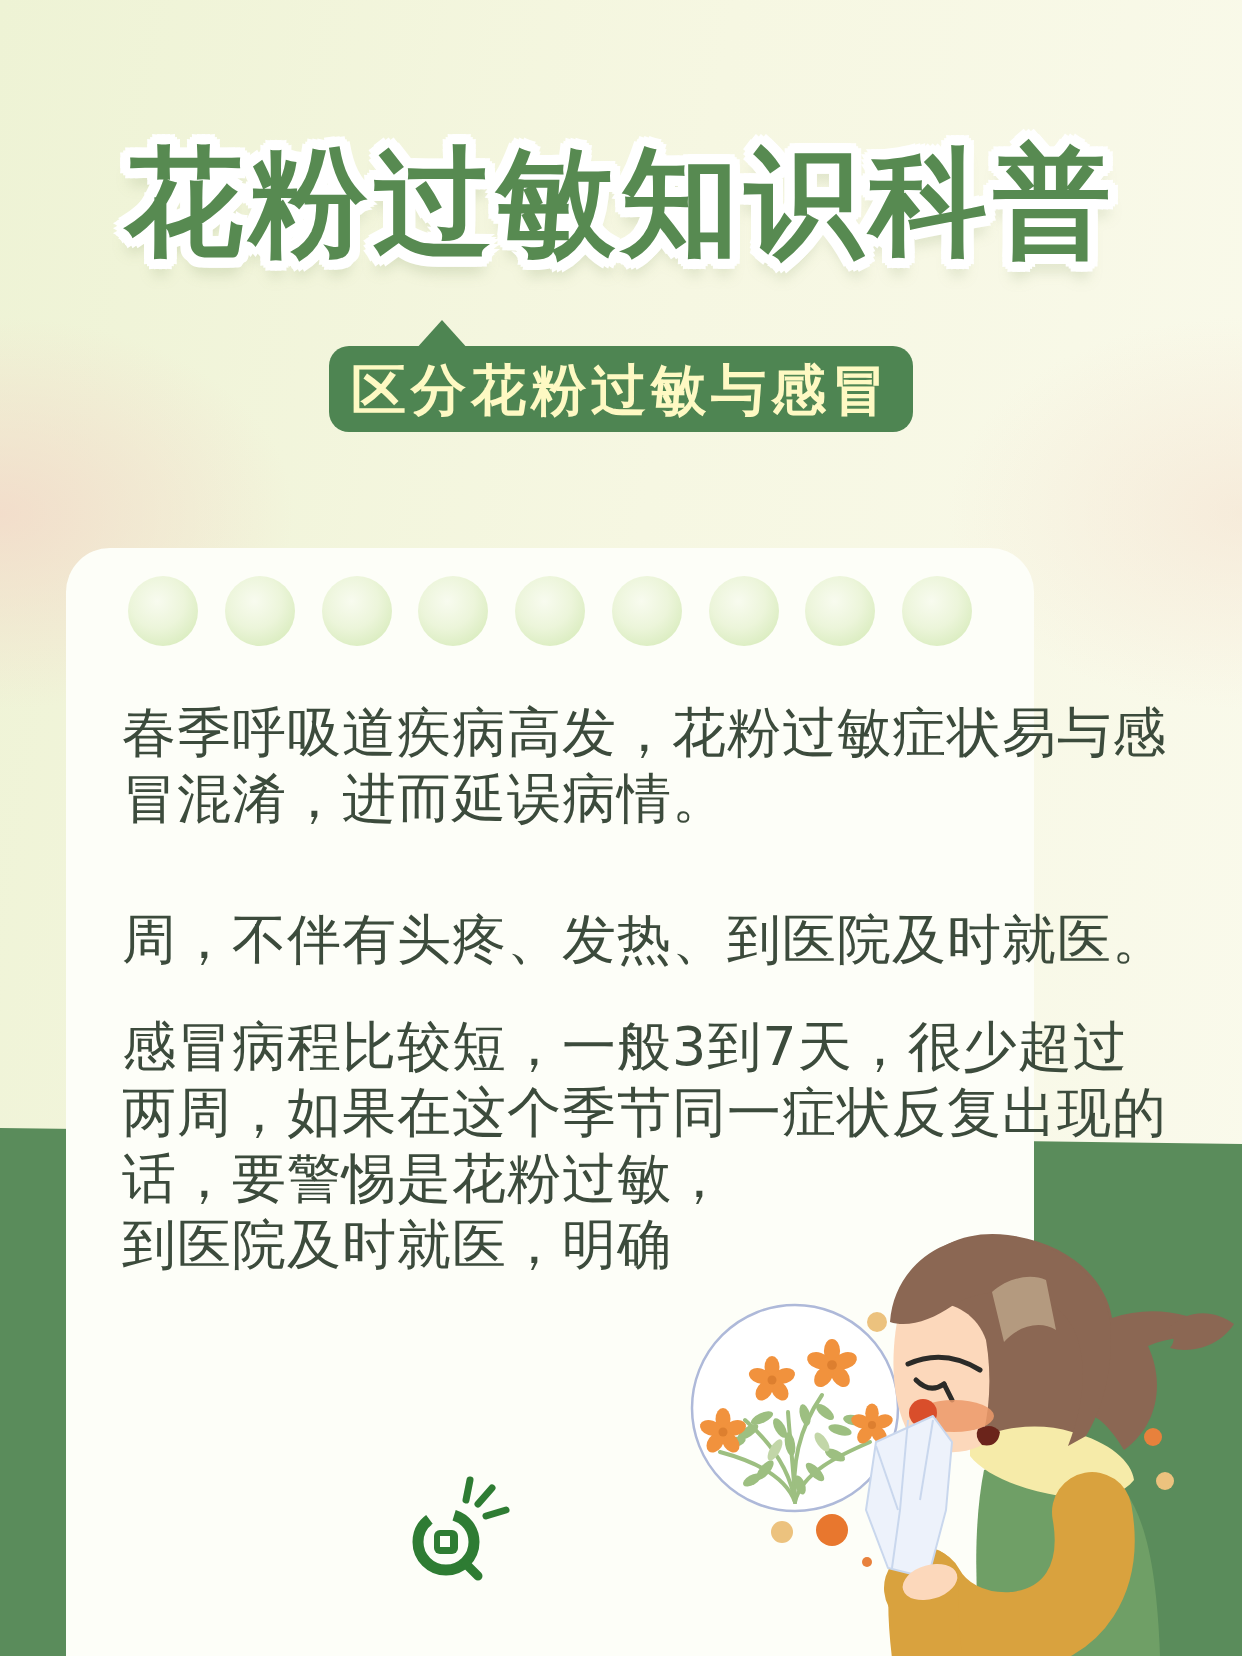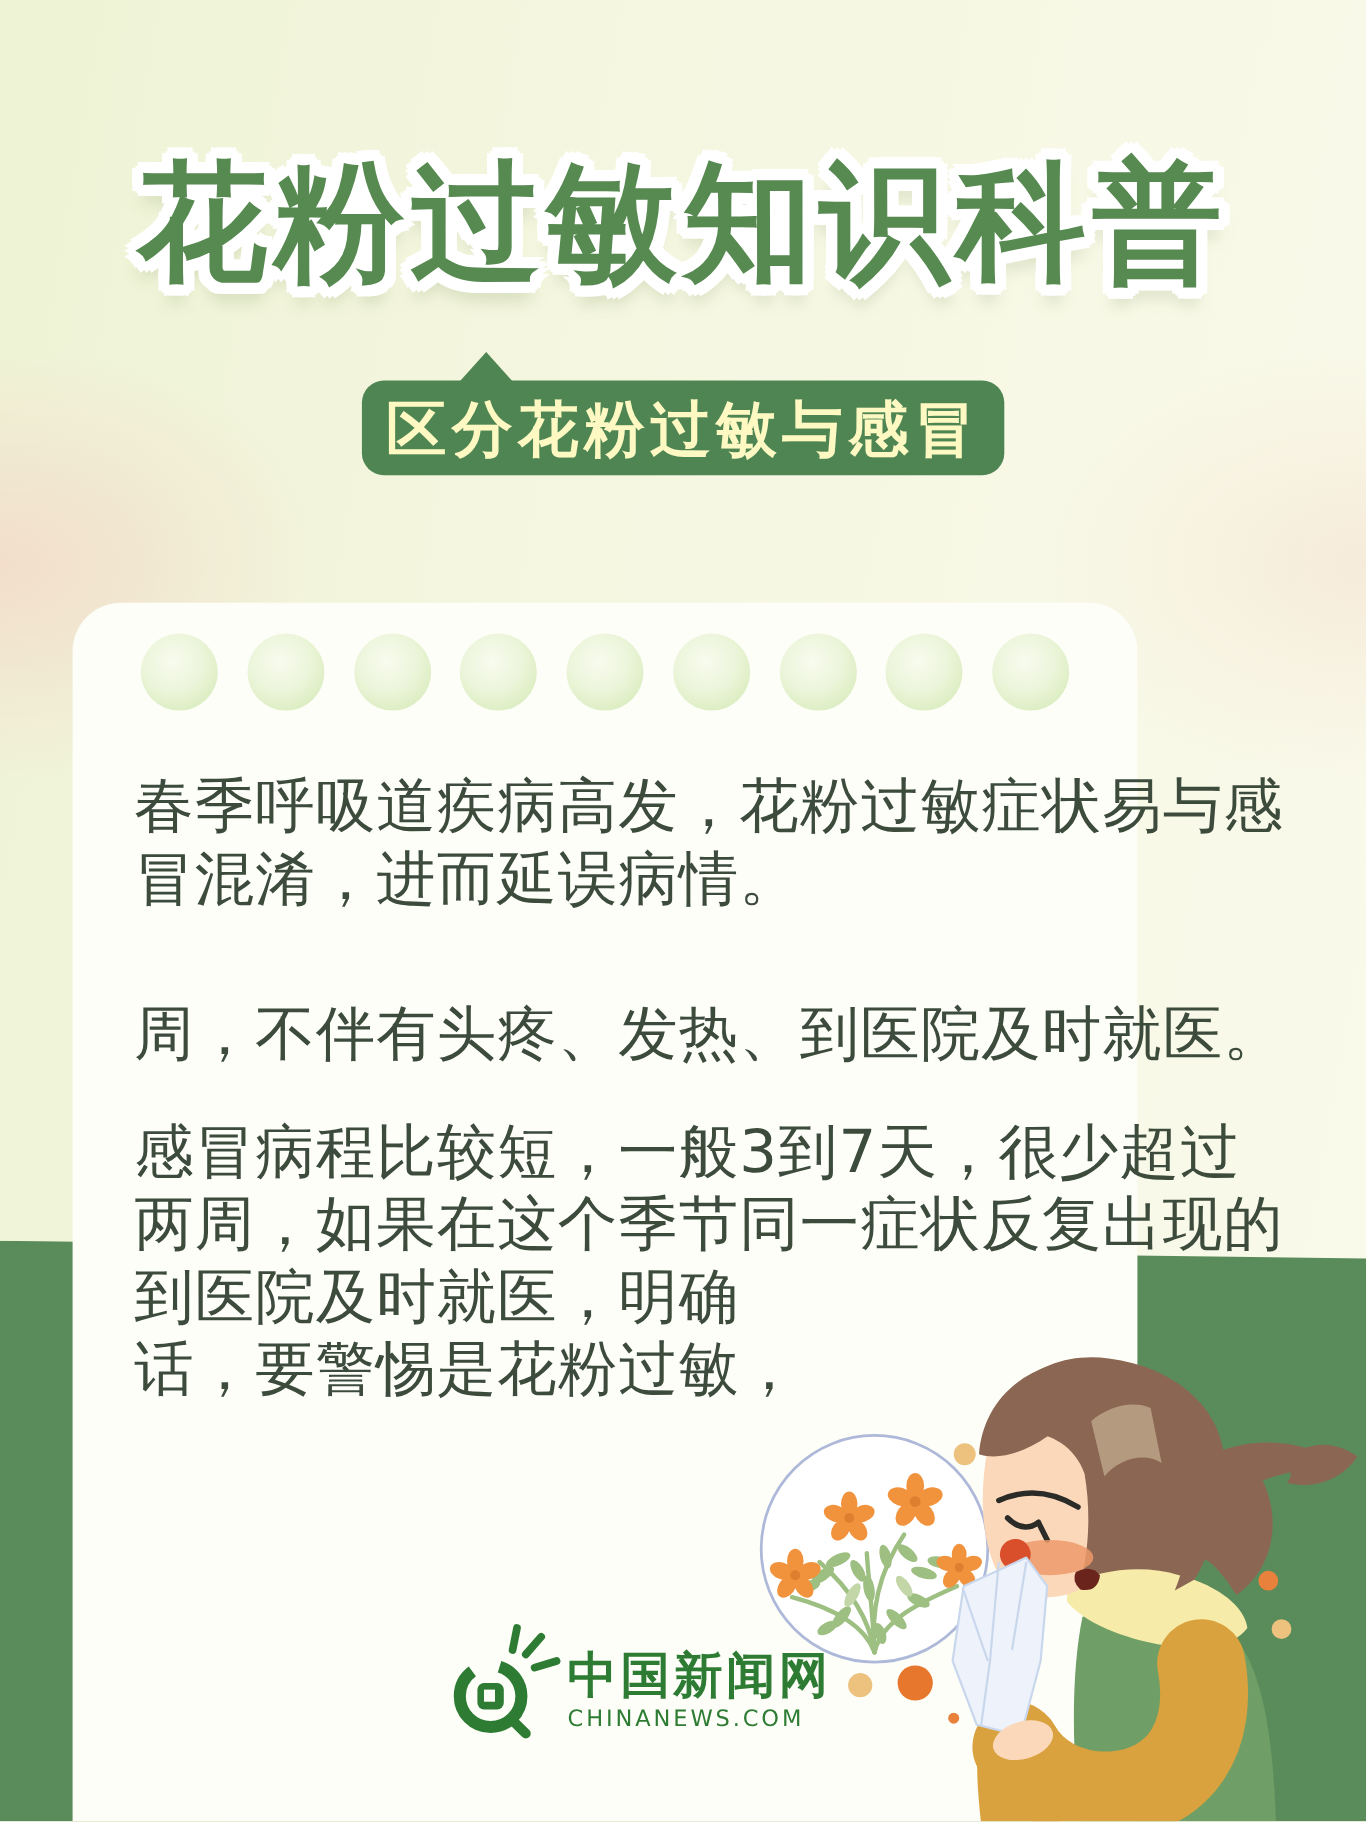--- a/index.html
+++ b/index.html
@@ -106,22 +106,22 @@
       <div class="para">
         <div class="tline">春季呼吸道疾病高发，花粉过敏症状易与感</div>
         <div class="tline">冒混淆，进而延误病情。</div>
       </div>
       <div class="para gap-a">
         <div class="tline">周，不伴有头疼、发热、到医院及时就医。</div>
       </div>
       <div class="para gap-b">
         <div class="tline">感冒病程比较短，一般3到7天，很少超过</div>
         <div class="tline">两周，如果在这个季节同一症状反复出现的</div>
+        <div class="tline">话，要警惕是花粉过敏，</div>
         <div class="tline">到医院及时就医，明确</div>
-        <div class="tline">话，要警惕是花粉过敏，</div>
       </div>
     </div>
   </div>
 
   <svg class="illustration" viewBox="0 0 602 476">
 
     <g>
       <circle cx="155" cy="228" r="103" fill="#ffffff" stroke="#aeb9d9" stroke-width="2.5"></circle>
       <g stroke="#9dbf81" stroke-width="4" fill="none" stroke-linecap="round">
         <path d="M155,322 C150,290 130,262 105,240"></path>
@@ -243,19 +243,15 @@
       <g stroke="#2e7c33" stroke-width="7" stroke-linecap="round">
         <path d="M56,28 L60,8"></path>
         <path d="M68,32 L82,16"></path>
         <path d="M76,44 L96,38"></path>
       </g>
       <circle cx="36" cy="70" r="28" fill="none" stroke="#2e7c33" stroke-width="11" stroke-dasharray="150 26" stroke-dashoffset="36"></circle>
       <path d="M56,92 L68,104" stroke="#2e7c33" stroke-width="9" stroke-linecap="round"></path>
       <rect x="24" y="58" width="24" height="24" rx="6" fill="#2e7c33"></rect>
       <rect x="30" y="64" width="10" height="11" fill="#fdfef8"></rect>
     </svg>
-    <div class="logo-text">
-      <div class="logo-cn">中国新闻网</div>
-      <div class="logo-domain">CHINANEWS.COM</div>
-    </div>
   </div>
 
 </div>
 
 </body></html>

